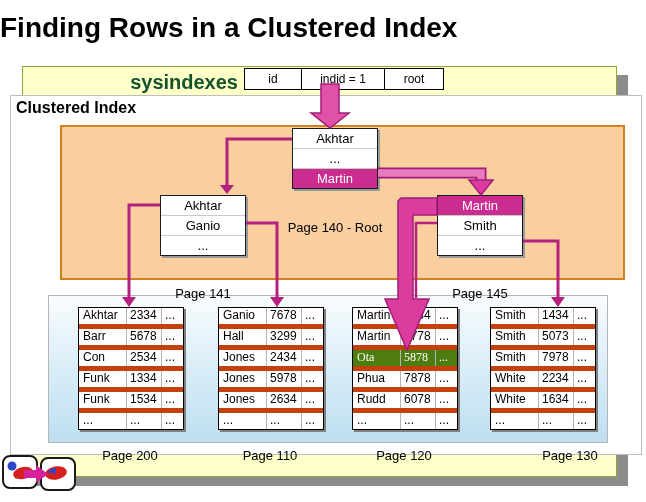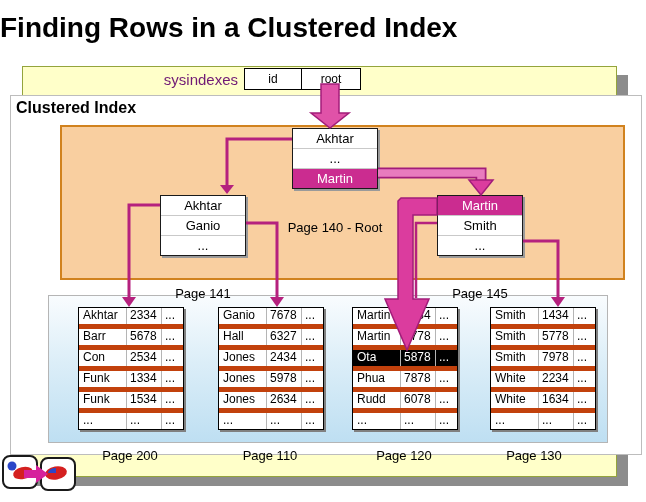--- a/index.html
+++ b/index.html
@@ -8,21 +8,21 @@
     background:#ffffff;
     font-family:"Liberation Sans", sans-serif;
     -webkit-font-smoothing:antialiased;
   }
   .abs{position:absolute;}
   
   .title{left:0;top:12px;font-size:28px;font-weight:bold;color:#000;letter-spacing:0px;white-space:nowrap;}
   
   .banner-shadow{left:33px;top:75px;width:595px;height:411px;background:#8c8c8c;}
   .banner{left:22px;top:66px;width:595px;height:411px;background:#ffffc9;border:1px solid #94a43c;box-sizing:border-box;}
-  .sysindexes-label{left:118px;top:71px;width:120px;text-align:right;font-size:15px;font-weight:normal;color:#701a75;}
+  .sysindexes-label{left:118px;top:71px;width:120px;text-align:right;font-size:20px;font-weight:bold;color:#14532d;}
   .syscells{left:244px;top:68px;display:flex;}
   .bcell{height:20px;line-height:20px;background:#fff;border:1px solid #000;border-left:none;text-align:center;font-size:12px;color:#000;box-sizing:content-box;}
   .bcell:first-child{border-left:1px solid #000;}
   .bc1{width:56px}.bc2{width:82px}.bc3{width:58px}
   
   .ci-box{left:10px;top:95px;width:632px;height:360px;background:#ffffff;border:1px solid #bdbdbd;box-sizing:border-box;}
   .ci-label{left:16px;top:99px;font-size:16px;font-weight:bold;color:#000;}
   
   .orange{left:60px;top:125px;width:565px;height:155px;background:#f9cfa0;border:2px solid #d1821e;box-sizing:border-box;}
   
@@ -34,37 +34,38 @@
   .nrow:first-child{border-top:none;}
   .nrow.hl{background:#cb2c90;color:#fff;}
   .plabel{font-size:13px;color:#000;text-align:center;width:110px;z-index:5;margin-top:30px;}
   
   .ltable{width:104px;background:#fff;border:1px solid #000;box-shadow:2px 2px 0 #808080;font-size:12px;color:#000;box-sizing:content-box;z-index:5;}
   .trow{display:flex;height:16px;line-height:15px;border-top:5px solid #c2410c;}
   .trow:first-child{border-top:none;}
   .c1{width:43px;padding-left:4px;border-right:1px solid #b5b5b5;overflow:hidden;}
   .c2{width:31px;padding-left:3px;border-right:1px solid #b5b5b5;overflow:hidden;}
   .c3{flex:1;padding-left:3px;overflow:hidden;}
-  .trow.hlrow{background:#000000;color:#fff;}
+  .trow.hlrow{background:#4d7c0f;color:#fff;font-family:Liberation Serif, serif;}
   
   .overlay{left:0;top:0;width:646px;height:502px;z-index:6;pointer-events:none;}
   
   .navbtn{width:36px;height:34px;background:#fff;border:2px solid #1a1a1a;border-radius:8px;box-sizing:border-box;z-index:7;}
   .nav-arrow{z-index:8;}
 </style>
 </head>
 <body>
 
 <div class="abs title">Finding Rows in a Clustered Index</div>
 
 <div class="abs banner-shadow"></div>
 <div class="abs banner"></div>
 <div class="abs sysindexes-label">sysindexes</div>
 <div class="abs syscells">
   <div class="bcell bc1">id</div>
+  <div class="bcell bc2">indid = 1</div>
   <div class="bcell bc3">root</div>
 </div>
 
 <div class="abs ci-box"></div>
 <div class="abs ci-label">Clustered Index</div>
 
 <div class="abs orange"></div>
 
 <div class="abs leafbox"></div>
 
@@ -124,21 +125,21 @@
 <div class="abs plabel" style="left:68px;top:418px;width:124px;">Page 200</div>
 
 <div class="abs ltable" style="left:218px;top:307px;">
   <div class="trow">
       <div class="c1">Ganio</div>
       <div class="c2">7678</div>
       <div class="c3">...</div>
     </div>
   <div class="trow">
       <div class="c1">Hall</div>
-      <div class="c2">6327</div>
+      <div class="c2">3299</div>
       <div class="c3">...</div>
     </div>
   <div class="trow">
       <div class="c1">Jones</div>
       <div class="c2">2434</div>
       <div class="c3">...</div>
     </div>
   <div class="trow">
       <div class="c1">Jones</div>
       <div class="c2">5978</div>
@@ -192,21 +193,21 @@
 <div class="abs plabel" style="left:342px;top:418px;width:124px;">Page 120</div>
 
 <div class="abs ltable" style="left:490px;top:307px;">
   <div class="trow">
       <div class="c1">Smith</div>
       <div class="c2">1434</div>
       <div class="c3">...</div>
     </div>
   <div class="trow">
       <div class="c1">Smith</div>
-      <div class="c2">5778</div>
+      <div class="c2">5073</div>
       <div class="c3">...</div>
     </div>
   <div class="trow">
       <div class="c1">Smith</div>
       <div class="c2">7978</div>
       <div class="c3">...</div>
     </div>
   <div class="trow">
       <div class="c1">White</div>
       <div class="c2">2234</div>
@@ -216,21 +217,21 @@
       <div class="c1">White</div>
       <div class="c2">1634</div>
       <div class="c3">...</div>
     </div>
   <div class="trow">
       <div class="c1">...</div>
       <div class="c2">...</div>
       <div class="c3">...</div>
     </div>
 </div>
-<div class="abs plabel" style="left:472px;top:418px;width:124px;">Page 130</div>
+<div class="abs plabel" style="left:508px;top:418px;width:124px;">Page 130</div>
 
 <svg class="abs overlay" viewBox="0 0 646 502" xmlns="http://www.w3.org/2000/svg">
 
   <polygon points="321,84 339,84 339,113 349,113 330,128 311,113 321,113" stroke-width="1.5" fill="#e052a8" stroke="#a21c7a"></polygon>
 
   <path d="M292,139 H227 V185" fill="none" stroke-width="3" stroke="#b5217e"></path>
   <polygon points="220,185 234,185 227,194" fill="#b5217e"></polygon>
 
   <path d="M378,173 H481 V180" fill="none" stroke-width="11" stroke="#a21c7a"></path>
   <path d="M378,173 H481 V180" fill="none" stroke-width="7.5" stroke="#e87bbe"></path>

